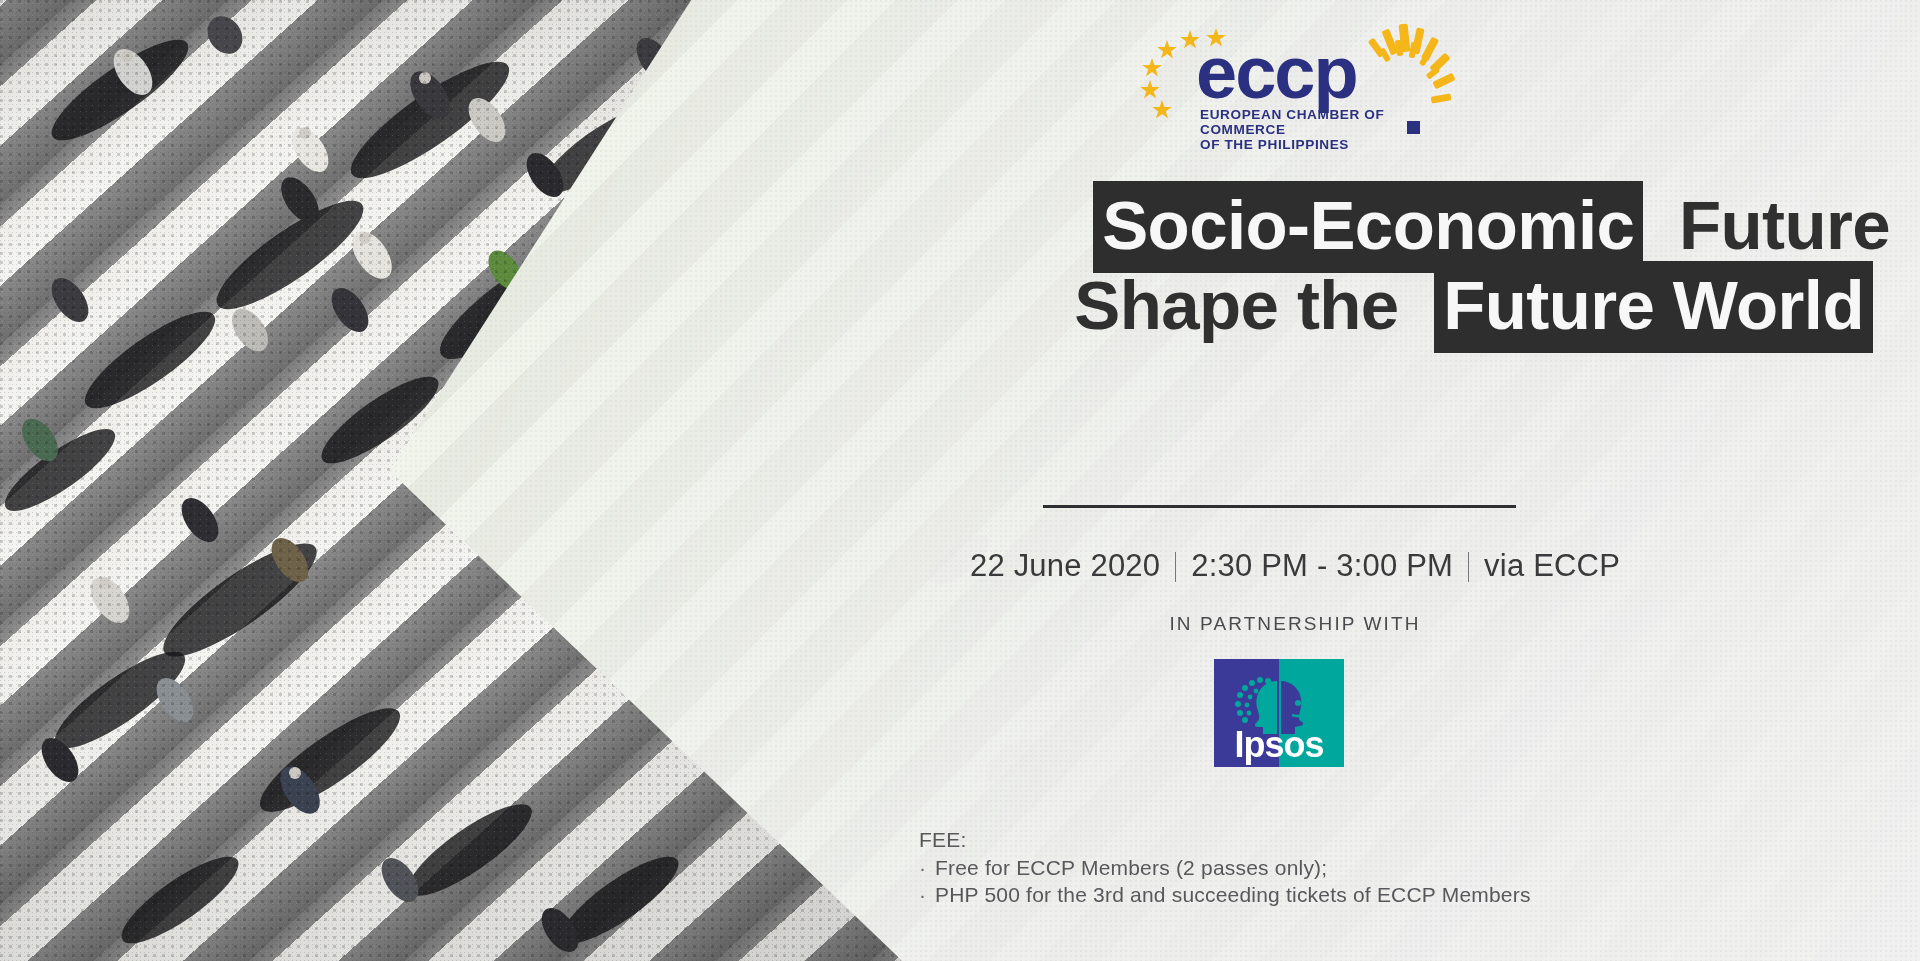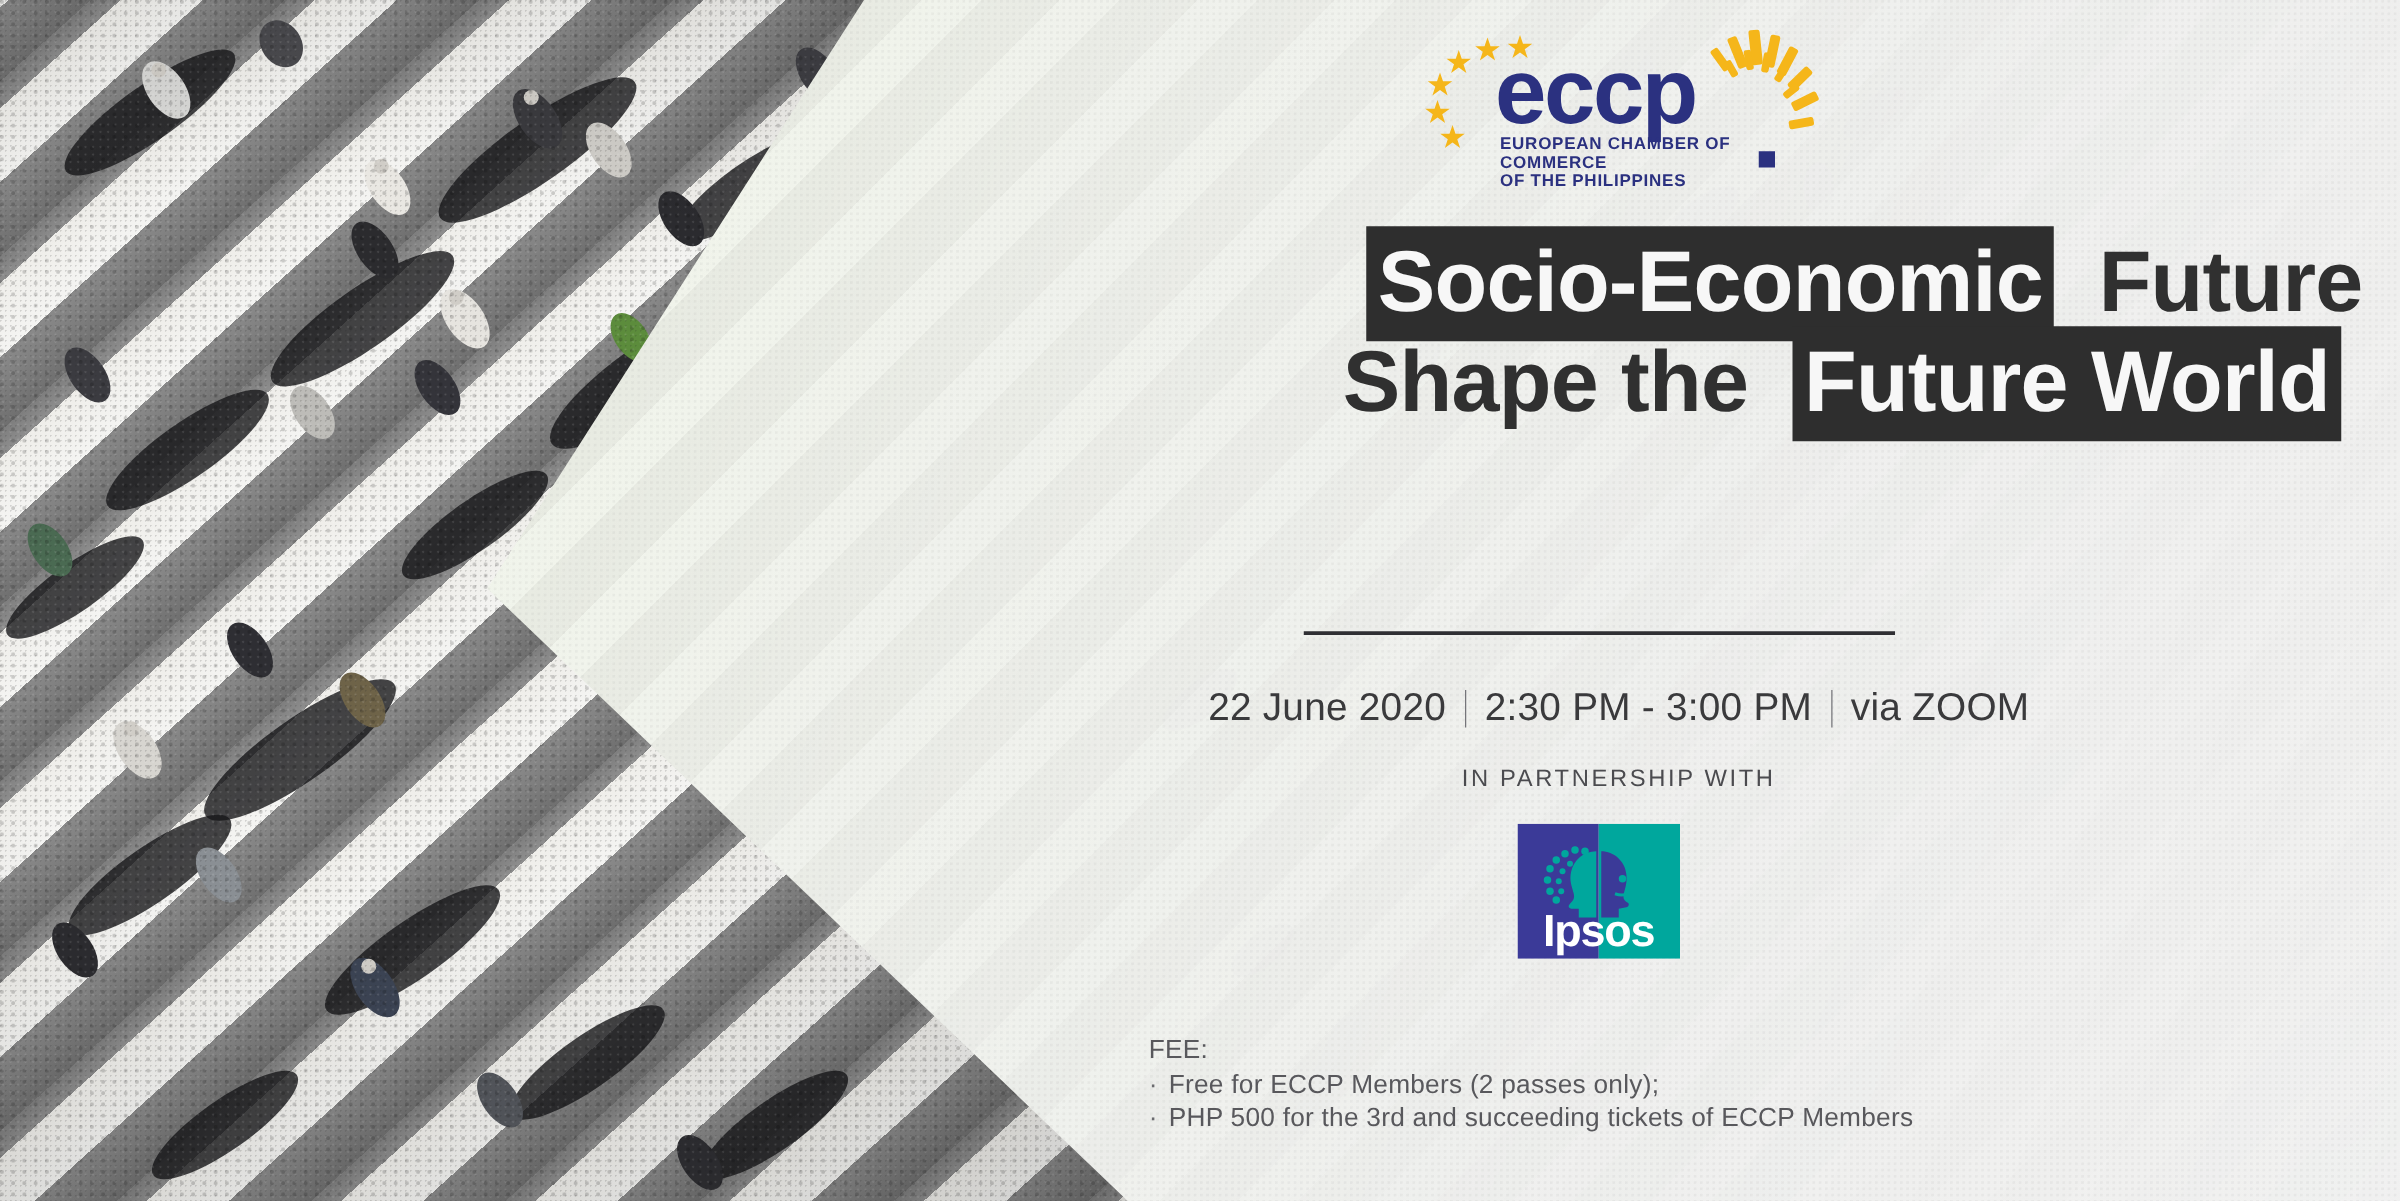--- a/index.html
+++ b/index.html
@@ -377,21 +377,21 @@
 
   <div class="title-block">
     <div class="title-line"><span class="hl">Socio-Economic</span><span> Future</span></div>
 
 
     <div class="title-line"><span>Shape the </span><span class="hl">Future World</span></div>
   </div>
 
   <div class="divider"></div>
 
-  <div class="meta-line"><span>22 June 2020</span><span class="meta-sep"></span><span>2:30 PM - 3:00 PM</span><span class="meta-sep"></span><span>via ZOOM</span></div>
+  <div class="meta-line"><span>22 June 2020</span><span class="meta-sep"></span><span>2:30 PM - 3:00 PM</span><span class="meta-sep"></span><span>via ECCP</span></div>
 
   <div class="partner-label">IN PARTNERSHIP WITH</div>
 
   <svg class="ipsos-logo" viewBox="0 0 130 108">
     <rect x="0" y="0" width="65" height="108" fill="#3b3a98"></rect>
     <rect x="65" y="0" width="65" height="108" fill="#00a79d"></rect>
 
     <path d="M63 22 c-10 0 -18 7 -20 16 c-2 8 1 13 2 18 c1 4 -1 6 -3 8 c-2 2 -1 4 2 4 l5 0 l0 7 l14 0 Z" fill="#00a79d"></path>
     <g fill="#00a79d">
       <circle cx="38" cy="24" r="3"></circle>

